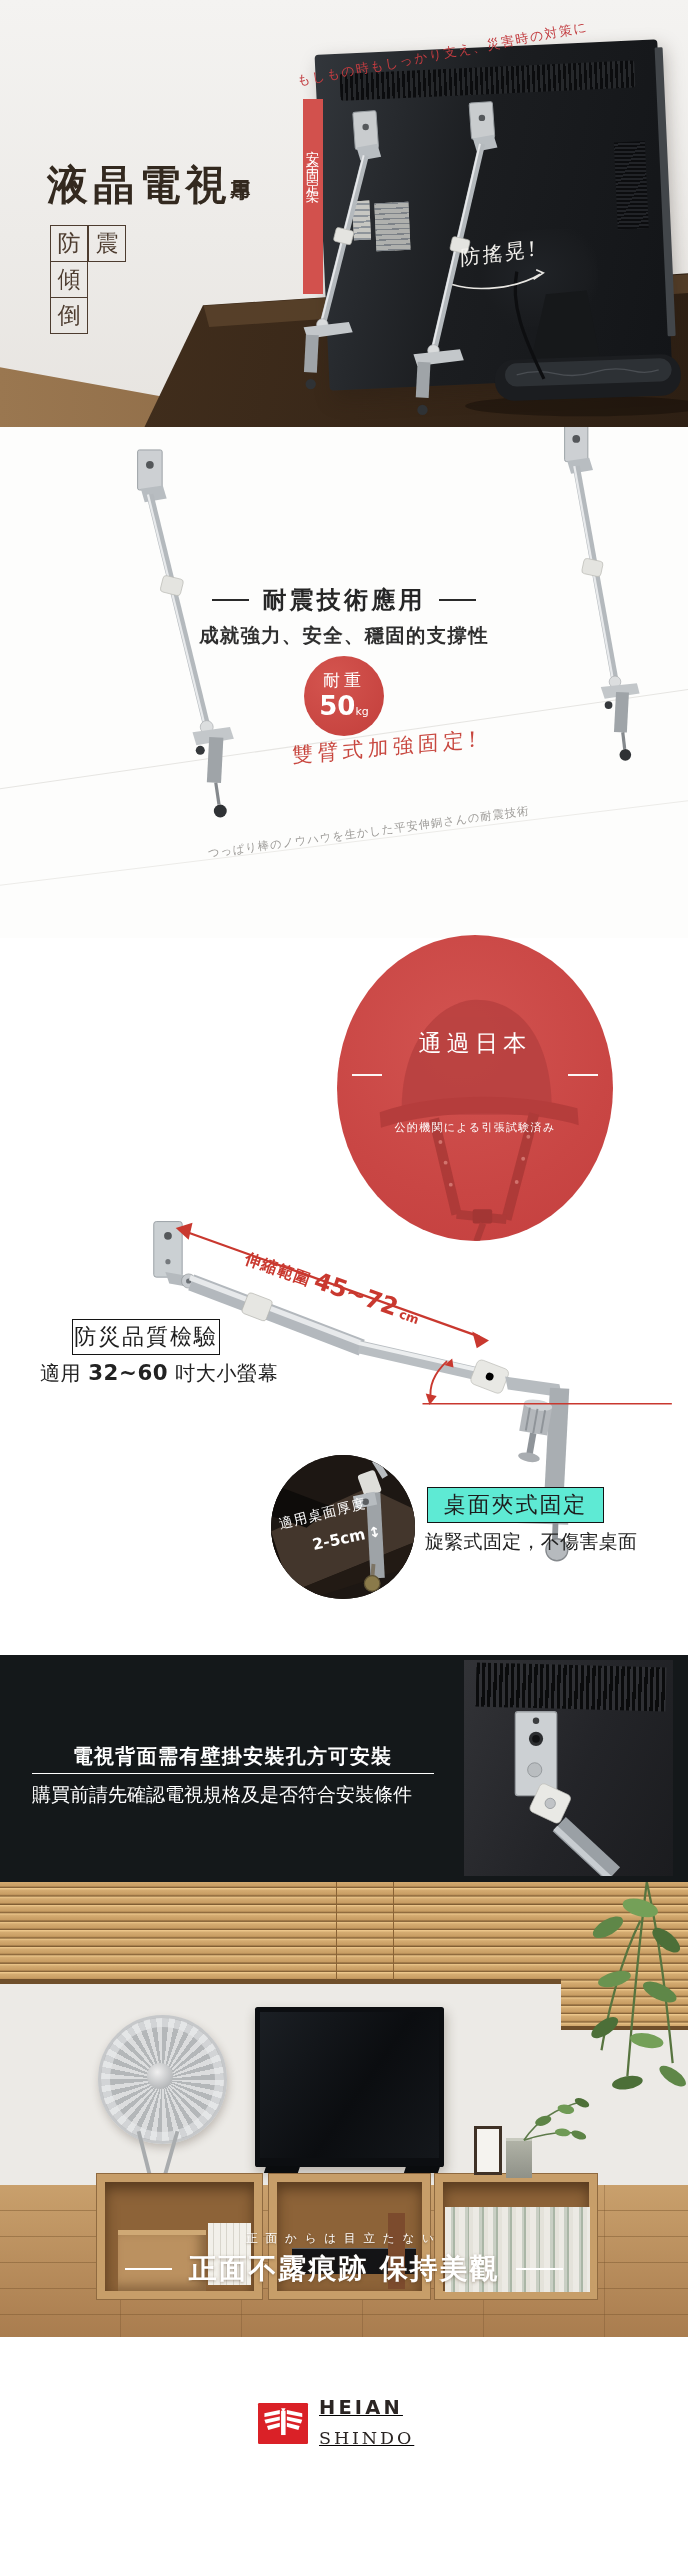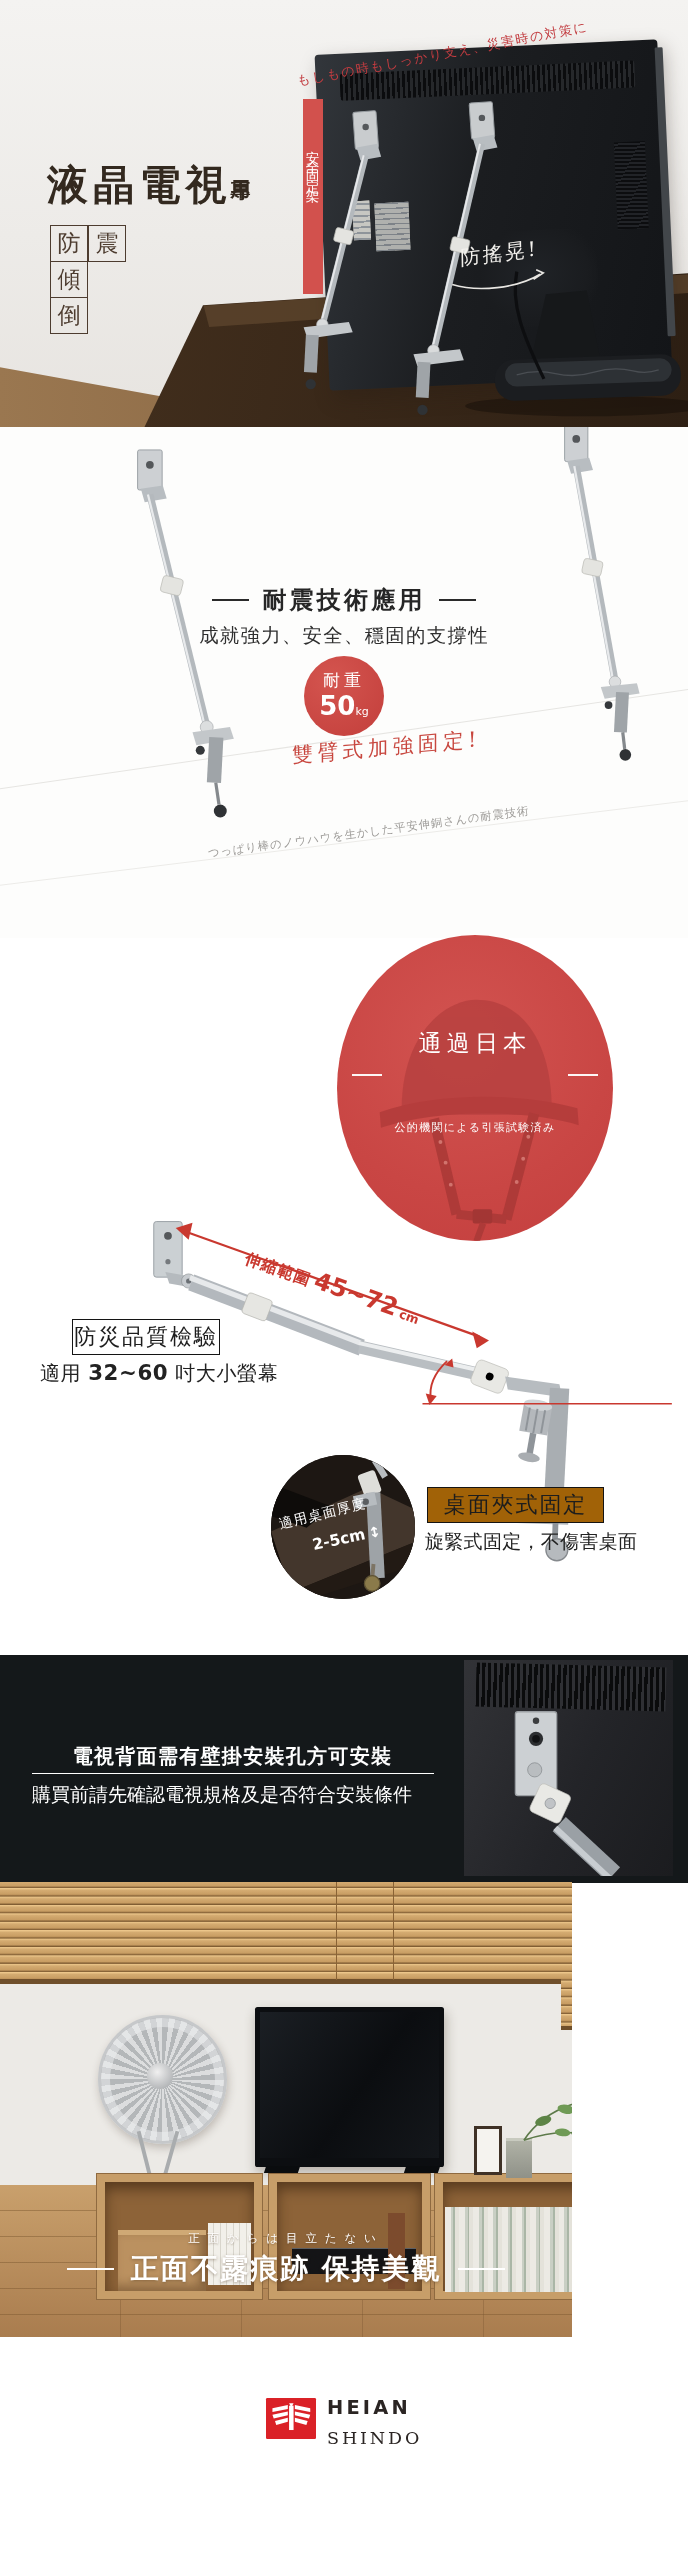--- a/index.html
+++ b/index.html
@@ -49,21 +49,21 @@
   .hero-note{position:absolute;left:460px;top:240px;color:#f3f1ed;font-size:20px;letter-spacing:2.6px;
       transform:rotate(-7deg) skewX(-6deg);font-family:"DejaVu Serif","Liberation Serif",serif;white-space:nowrap;}
 
   
   .sec2{position:absolute;left:0;top:427px;width:688px;height:511px;background:#fdfdfc;overflow:hidden;}
   .edge1{position:absolute;left:-26px;top:310px;width:763px;height:0.6px;background:#e6e5e2;transform:rotate(-8.2deg);}
   .edge2{position:absolute;left:-26px;top:414px;width:763px;height:0.6px;background:#ecebe8;transform:rotate(-7deg);}
   .sec2-h{position:absolute;left:0;right:0;top:157px;display:flex;align-items:center;justify-content:center;gap:13px;
       font-family:"DejaVu Serif","Liberation Serif",serif;font-weight:700;font-size:24px;color:#262626;letter-spacing:3.2px;}
   .sec2-h::before,.sec2-h::after{content:"";width:37px;height:1.9px;background:#2a2a2a;}
-  .sec2-s{position:absolute;left:0;right:0;top:195px;text-align:center;font-size:19.4px;color:#2f2f2f;letter-spacing:1.3px;}
+  .sec2-s{position:absolute;left:0;right:0;top:195px;text-align:center;font-size:19.4px;color:#2f2f2f;letter-spacing:1.3px;font-weight:bold;}
   .badge{position:absolute;left:304px;top:229px;width:80px;height:80px;border-radius:50%;
       background:radial-gradient(circle at 35% 30%,#d4554f,#c74440 75%);color:#fff;text-align:center;}
   .badge-label{display:block;margin-top:13px;font-size:17px;letter-spacing:3.9px;}
   .badge-row{display:block;line-height:1;margin-top:1.3px;}
   .badge-value{font-size:26px;font-weight:bold;}
   .badge-unit{font-size:11px;}
   .sec2-hand{position:absolute;left:292px;top:306px;color:#c8473f;font-size:20.7px;letter-spacing:4.5px;
       transform:rotate(-5deg) skewX(-5deg);font-family:"DejaVu Serif","Liberation Serif",serif;white-space:nowrap;}
   .sec2-note{position:absolute;left:208px;top:419px;color:#9e9c99;font-size:11.3px;letter-spacing:1px;
       transform:rotate(-7.6deg);transform-origin:0 50%;font-family:"DejaVu Serif","Liberation Serif",serif;white-space:nowrap;}
@@ -88,37 +88,37 @@
   .len-box{position:absolute;left:72px;top:1319px;width:146px;height:34px;border:1.6px solid #141414;background:#fff;
       display:flex;align-items:center;justify-content:center;font-size:22px;letter-spacing:1.9px;color:#1d1d1d;}
   .size-cap{position:absolute;left:40px;top:1360px;color:#222;font-size:20px;letter-spacing:0.6px;white-space:nowrap;}
   .size-cap b{font-size:21.3px;}
   .desk-circle{position:absolute;left:271px;top:1455px;width:144px;height:144px;border-radius:50%;overflow:hidden;background:#1d1713;}
   .desk-note{position:absolute;left:278px;top:1505px;color:#fff;font-size:13.6px;letter-spacing:1.3px;
       transform:rotate(-14deg);font-family:"DejaVu Serif","Liberation Serif",serif;white-space:nowrap;}
   .desk-value{position:absolute;left:312px;top:1529px;color:#fff;font-size:15.5px;font-weight:bold;
       transform:rotate(-12deg);white-space:nowrap;}
   .desk-value .ud{font-size:14.2px;margin-left:3.9px;}
-  .clamp-box{position:absolute;left:427px;top:1487px;width:175px;height:34px;border:1.6px solid #141414;background:#a16207;
+  .clamp-box{position:absolute;left:427px;top:1487px;width:175px;height:34px;border:1.6px solid #141414;background:#5eead4;
       display:flex;align-items:center;justify-content:center;font-size:22px;letter-spacing:1.9px;color:#1d1d1d;}
   .clamp-cap{position:absolute;left:425px;top:1529px;color:#222;font-size:19px;letter-spacing:0.3px;white-space:nowrap;}
 
   
   .notice{position:absolute;left:0;top:1655px;width:688px;height:228px;background:#14181a;overflow:hidden;}
   .notice-photo{position:absolute;left:464px;top:5.2px;width:209px;height:216px;
       background:linear-gradient(115deg,#323337 0%,#232428 55%,#1b1c1f 100%);}
   .notice-vents{position:absolute;left:11.6px;top:5.2px;width:190px;height:44px;transform:rotate(1.5deg);
       background:repeating-linear-gradient(90deg,#0a0b0c 0 3.2px,#2f3034 3.2px 5.8px);}
   .notice-h{position:absolute;left:42px;top:88px;width:381px;text-align:center;color:#fff;
       font-weight:bold;font-size:20px;letter-spacing:1.3px;}
   .notice-line{position:absolute;left:32px;top:118px;width:402px;height:1px;background:#fff;}
   .notice-s{position:absolute;left:32px;top:127px;width:414px;color:#fff;font-size:19px;letter-spacing:0;}
 
   
-  .gallery{position:absolute;left:0;top:1882px;width:572px;height:455px;background:#eceae6;overflow:hidden;}
+  .gallery{position:absolute;left:0;top:1882px;width:688px;height:455px;background:#eceae6;overflow:hidden;}
   .blinds{position:absolute;left:0;top:0;width:688px;height:101px;
       background:repeating-linear-gradient(180deg,#d4ab71 0px,#c89d63 3.9px,#7d5a31 5.8px,#ecc68a 6.5px,#d4ab71 8.4px);}
   .blinds-rail{position:absolute;left:0;top:97px;width:688px;height:4.5px;background:#6f4f2b;}
   .blinds-right{position:absolute;left:561px;top:0;width:127px;height:146px;
       background:repeating-linear-gradient(180deg,#d4ab71 0px,#c89d63 3.9px,#7d5a31 5.8px,#ecc68a 6.5px,#d4ab71 8.4px);}
   .blinds-right-rail{position:absolute;left:561px;top:144px;width:127px;height:3.9px;background:#6f4f2b;}
   .blind-cord{position:absolute;top:0;width:1.3px;height:98px;background:#8a6335;}
   .floorboard{position:absolute;left:0;top:303px;width:688px;height:153px;
       background:linear-gradient(180deg,#c9a06c 0%,#a97c4e 100%);}
   .floorboard::before{content:"";position:absolute;inset:0;
@@ -151,21 +151,21 @@
   .pot{position:absolute;left:506px;top:256px;width:26px;height:37px;border-top:3.9px solid #c8cabf;
       background:linear-gradient(180deg,#b0b2a6,#8f9188);}
   .gal-small{position:absolute;left:0;right:0;top:349px;text-align:center;color:#fff;font-size:11.6px;letter-spacing:7.8px;
       font-family:"DejaVu Serif","Liberation Serif",serif;text-shadow:0 0.6px 1.9px rgba(80,55,30,.45);}
   .gal-big{position:absolute;left:0;right:0;top:368px;display:flex;align-items:center;justify-content:center;gap:17px;
       color:#fff;font-size:28px;font-weight:bold;letter-spacing:1.9px;
       font-family:"DejaVu Serif","Liberation Serif",serif;text-shadow:0 1.3px 3.2px rgba(80,55,30,.45);}
   .gal-big::before,.gal-big::after{content:"";width:47px;height:2.3px;background:#fff;}
 
   
-  .footer-logo{position:absolute;left:266px;top:2398px;display:flex;gap:11px;align-items:flex-start;}
+  .footer-logo{position:absolute;left:258px;top:2398px;display:flex;gap:11px;align-items:center;text-decoration:underline;}
   .logo-mark{width:50px;height:41px;background:#da2127;border-radius:1.3px;position:relative;}
   .brand-top{font-size:19.4px;font-weight:800;letter-spacing:3.2px;color:#2b2523;line-height:1.05;}
   .brand-bottom{font-size:17.5px;letter-spacing:2.9px;color:#2b2523;font-family:"DejaVu Serif","Liberation Serif",serif;margin-top:10px;}
 </style>
 </head>
 <body>
 
 <div class="page">
 
   <div class="hero">

